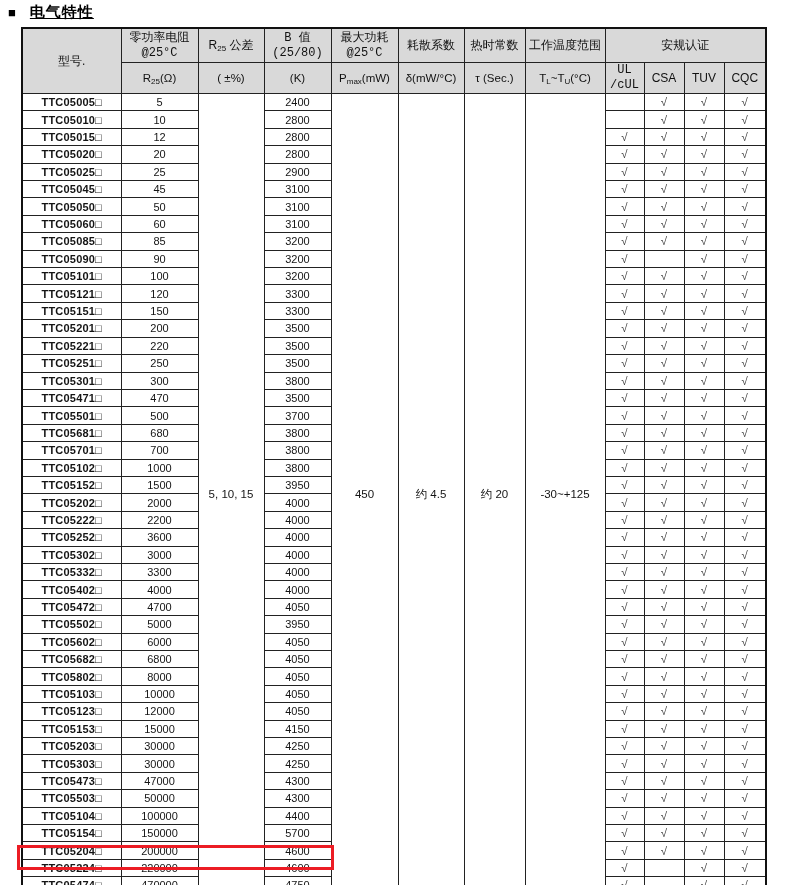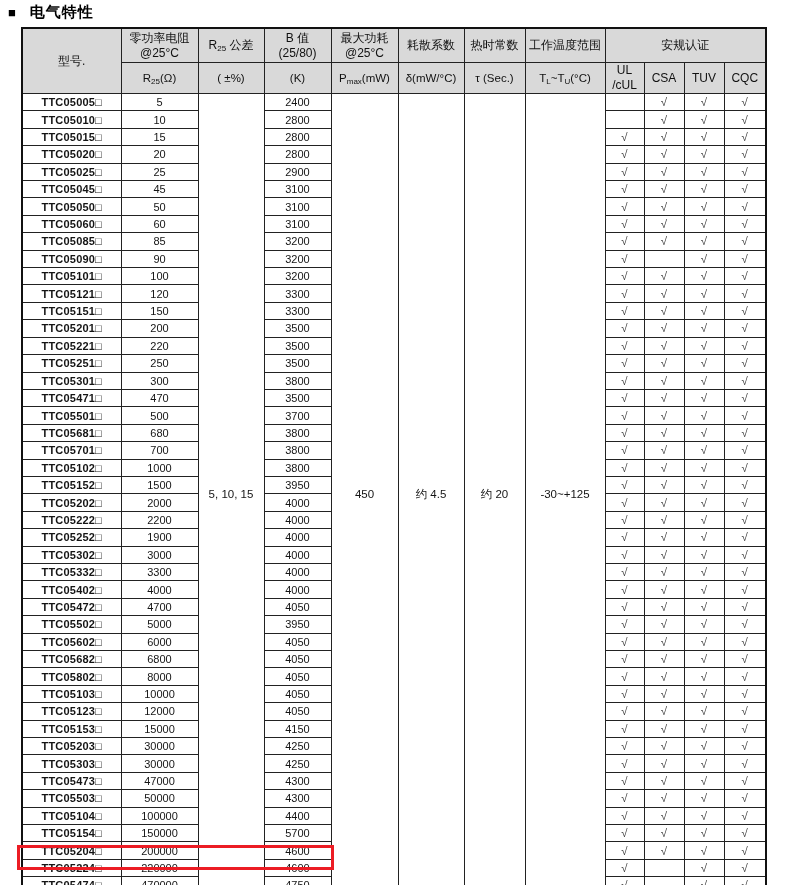--- a/index.html
+++ b/index.html
@@ -2,39 +2,39 @@
 <html><head>
 <meta charset="utf-8">
 <style>
   html,body{margin:0;padding:0;background:#fff;}
   .page{
     position:relative;width:785px;height:885px;background:#ffffff;
     font-family:"Liberation Sans","DejaVu Sans",sans-serif;color:#1a1a1a;overflow:hidden;
   }
   .title-row{position:absolute;left:8px;top:3px;display:flex;align-items:center;gap:14px;}
   .bullet{font-size:13px;line-height:1;color:#000;}
-  .title-text{font-size:15px;font-weight:bold;color:#000;letter-spacing:1px;}
+  .title-text{font-size:15px;font-weight:bold;color:#000;letter-spacing:1px;text-decoration:underline;}
 
   table.spec{
     position:absolute;left:21px;top:27px;width:744px;
     border-collapse:collapse;table-layout:fixed;
     font-size:11px;
   }
   table.spec th, table.spec td{
     border:1px solid #222;
     padding:0;
     text-align:center;vertical-align:middle;
     overflow:hidden;white-space:nowrap;
   }
   table.spec{border:2px solid #111;}
   thead th{background:#d9d9d9;font-weight:normal;font-size:12px;color:#111;}
   tr.hrow1 th{height:33px;}
   tr.hrow2 th{height:22px;}
   tr.hrow3 th{height:28px;font-size:11.5px;}
-  .two-line span{display:block;line-height:1.25;}
+  .two-line span{display:block;line-height:1.25;font-family:Liberation Mono, monospace;}
   sub{font-size:8px;vertical-align:-2px;line-height:0;}
   tbody td{height:16.41px;line-height:16px;font-size:11px;background:#fff;color:#141414;}
   td.model-cell{font-size:11px;letter-spacing:0.2px;font-weight:bold;}
   td.merged-cell{font-size:11.5px;}
   .check{color:#3d3d3d;font-size:11.5px;}
   .hl-box{
     position:absolute;left:17px;top:845px;width:317px;height:25px;
     border:3px solid #ec1c24;box-sizing:border-box;pointer-events:none;
   }
 </style>
@@ -130,21 +130,21 @@
           <td class="model-cell">TTC05010□</td>
           <td class="">10</td>
           <td class="">2800</td>
           <td class=""></td>
           <td class=""><span class="check">√</span></td>
           <td class=""><span class="check">√</span></td>
           <td class=""><span class="check">√</span></td>
         </tr>
         <tr>
           <td class="model-cell">TTC05015□</td>
-          <td class="">15</td>
+          <td class="">12</td>
           <td class="">2800</td>
           <td class=""><span class="check">√</span></td>
           <td class=""><span class="check">√</span></td>
           <td class=""><span class="check">√</span></td>
           <td class=""><span class="check">√</span></td>
         </tr>
         <tr>
           <td class="model-cell">TTC05020□</td>
           <td class="">20</td>
           <td class="">2800</td>
@@ -337,21 +337,21 @@
           <td class="model-cell">TTC05222□</td>
           <td class="">2200</td>
           <td class="">4000</td>
           <td class=""><span class="check">√</span></td>
           <td class=""><span class="check">√</span></td>
           <td class=""><span class="check">√</span></td>
           <td class=""><span class="check">√</span></td>
         </tr>
         <tr>
           <td class="model-cell">TTC05252□</td>
-          <td class="">1900</td>
+          <td class="">3600</td>
           <td class="">4000</td>
           <td class=""><span class="check">√</span></td>
           <td class=""><span class="check">√</span></td>
           <td class=""><span class="check">√</span></td>
           <td class=""><span class="check">√</span></td>
         </tr>
         <tr>
           <td class="model-cell">TTC05302□</td>
           <td class="">3000</td>
           <td class="">4000</td>

